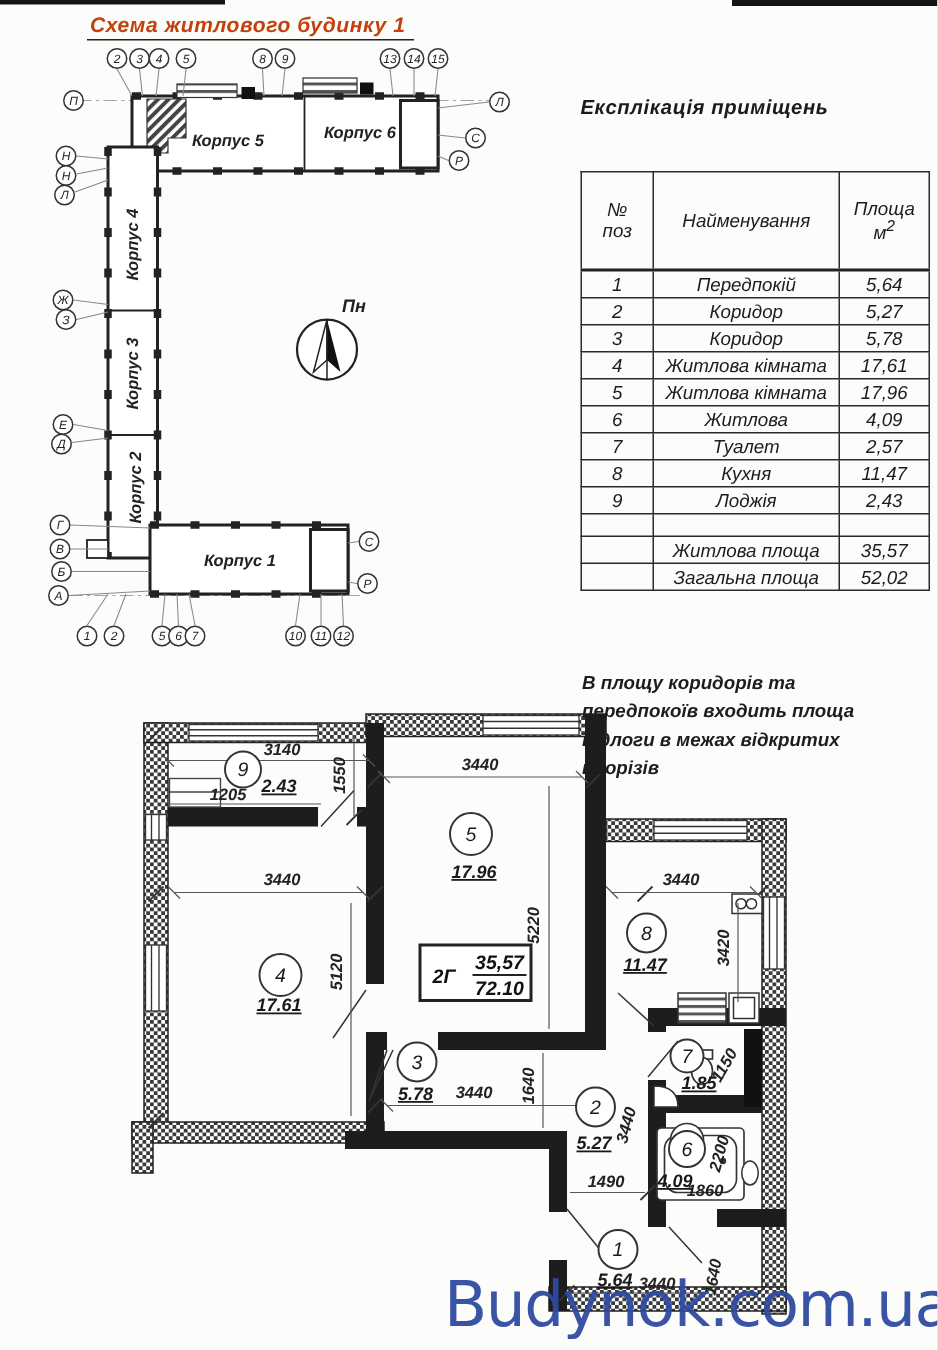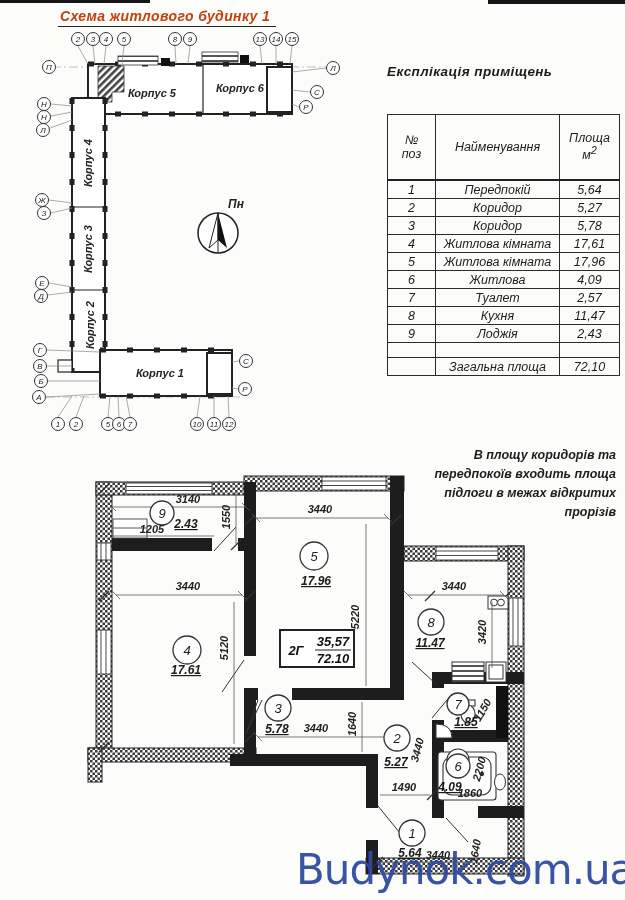--- a/index.html
+++ b/index.html
@@ -12,21 +12,21 @@
   
   .expl{position:absolute;left:387px;top:114px;border-collapse:collapse;table-layout:fixed;width:232px;
         font:italic 12.5px "Liberation Sans",sans-serif;color:#1c1c1c;}
   .expl td{border:1.4px solid #2b2b2b;text-align:center;padding:0 2px;overflow:hidden;white-space:nowrap;}
   .expl .hdr td{height:64px;border-bottom:2.2px solid #222;}
   .expl .r td{height:17px;}
   .expl .gap td{height:14px;border-top:none;}
   .expl .sum td{height:17px;}
   .expl-title{position:absolute;left:387px;top:64px;width:232px;text-align:left;
               font:italic bold 13.5px "Liberation Sans",sans-serif;letter-spacing:.4px;}
-  .note{position:absolute;left:388px;top:446px;width:228px;text-align:right;
+  .note{position:absolute;left:388px;top:446px;width:228px;text-align:left;
         font:italic bold 12.5px "Liberation Sans",sans-serif;line-height:19px;color:#1d1d1d;}
   .watermark{position:absolute;left:296px;top:845px;font:42px "DejaVu Sans",sans-serif;
              color:#2f4aa1;letter-spacing:-1px;opacity:.95;z-index:9;white-space:nowrap;}
   
   .dim{font:italic bold 11px "Liberation Sans",sans-serif;fill:#222;text-anchor:middle;}
   .area{font:italic bold 12px "Liberation Sans",sans-serif;fill:#1a1a1a;text-anchor:middle;text-decoration:underline;}
   .rnum{font:italic 13px "Liberation Sans",sans-serif;fill:#1a1a1a;text-anchor:middle;}
   .corpus{font:italic bold 11px "Liberation Sans",sans-serif;fill:#222;text-anchor:middle;}
   .apt{font:italic bold 13px "Liberation Sans",sans-serif;fill:#111;text-anchor:middle;}
   .axt{font:italic 8px "Liberation Sans",sans-serif;fill:#222;text-anchor:middle;}
@@ -558,22 +558,27 @@
           <td>Лоджія</td>
           <td>2,43</td>
         </tr>
     <tr class="gap">
           <td></td>
           <td></td>
           <td></td>
         </tr>
     <tr class="sum">
           <td></td>
+          <td>Житлова площа</td>
+          <td>35,57</td>
+        </tr>
+    <tr class="sum">
+          <td></td>
           <td>Загальна площа</td>
-          <td>72,10</td>
+          <td>52,02</td>
         </tr>
   </tbody>
     </table>
 
   <div class="note">
     <span>В площу коридорів та</span><br>
     <span>передпокоїв входить площа</span><br>
     <span>підлоги в межах відкритих</span><br>
     <span>прорізів</span>
   </div>

